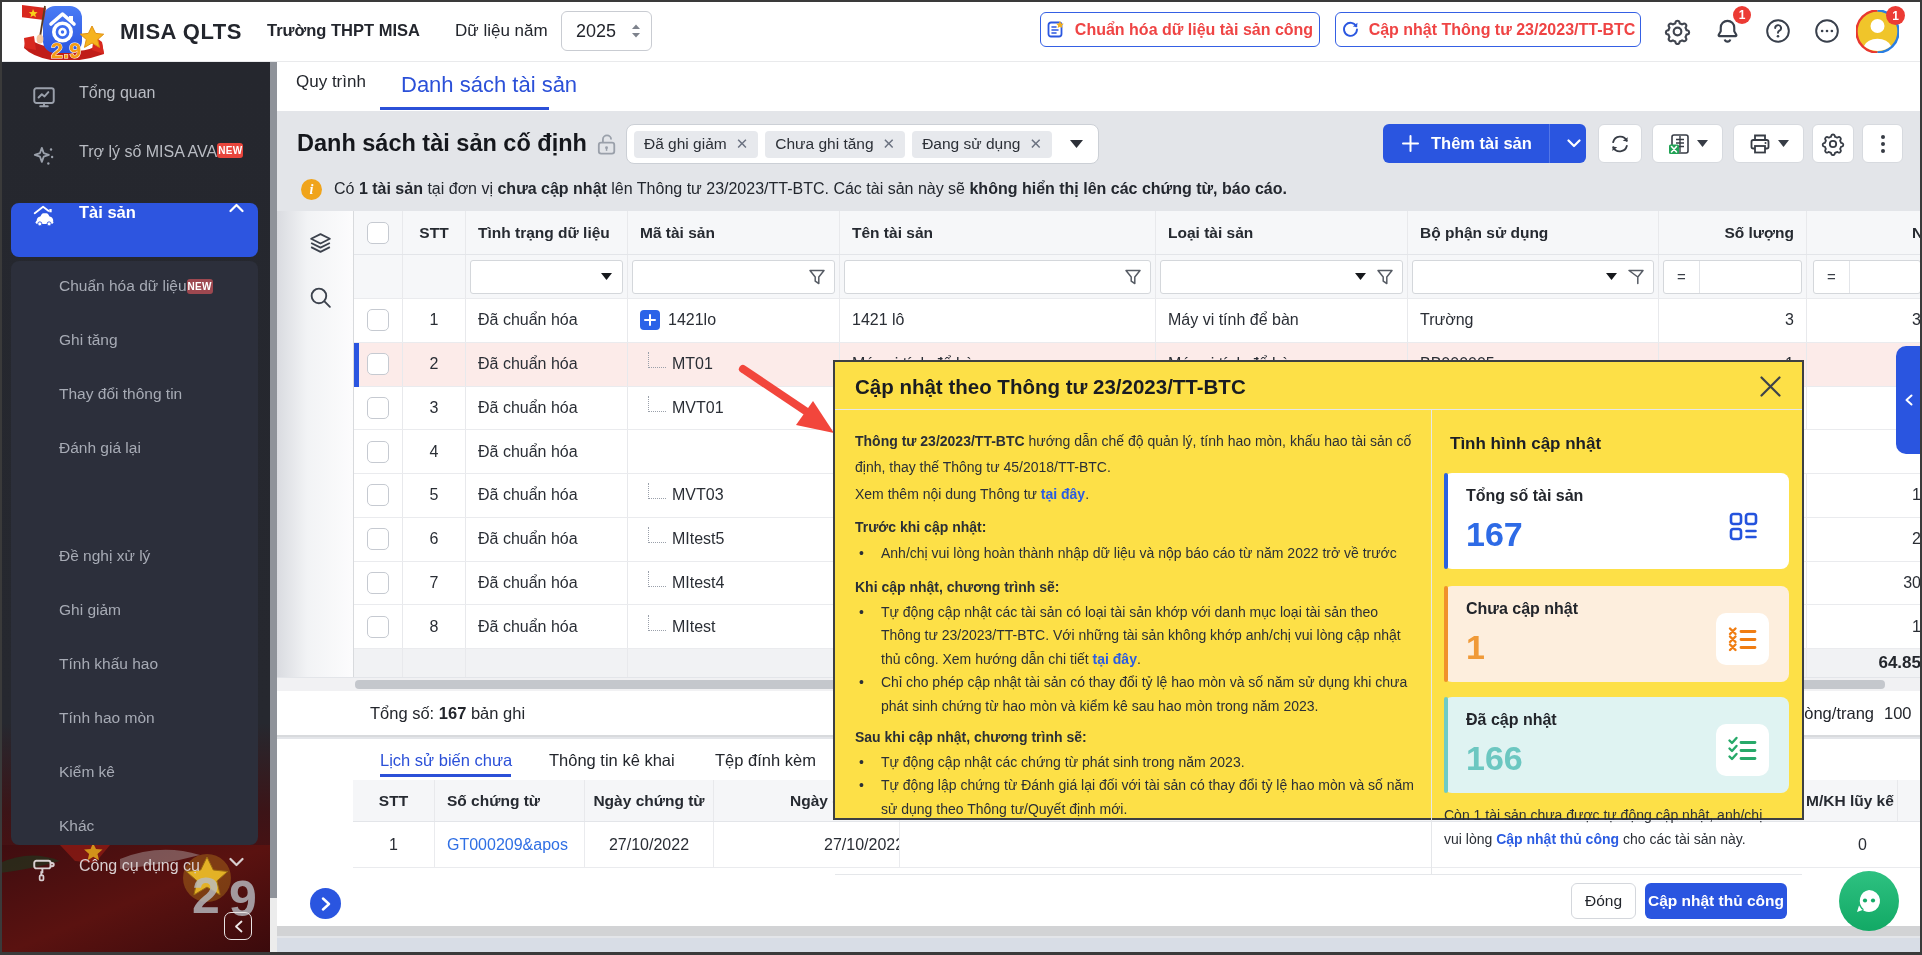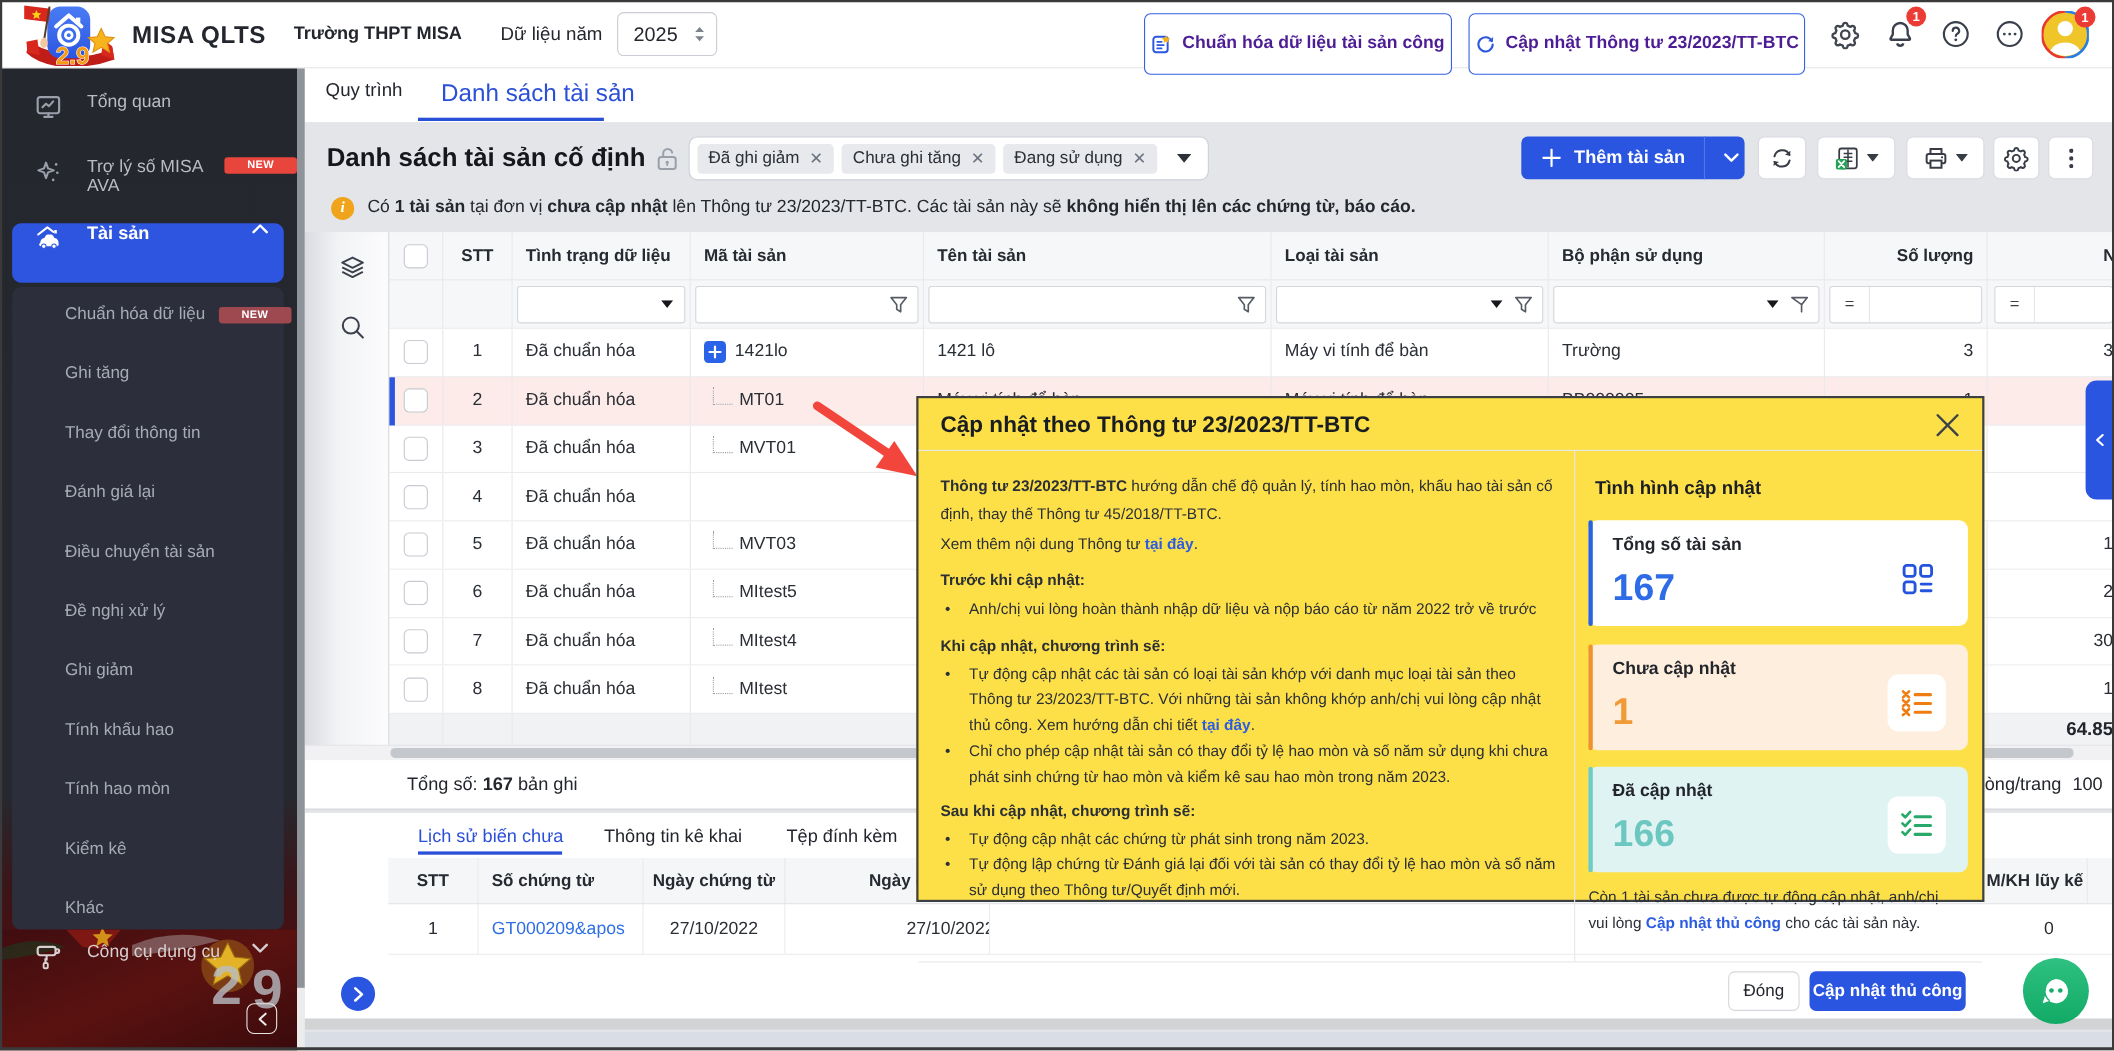--- a/index.html
+++ b/index.html
@@ -3,29 +3,29 @@
 <meta charset="utf-8">
 <style>
 *{margin:0;padding:0;box-sizing:border-box}
 html,body{width:1922px;height:955px;overflow:hidden}
 body{font-family:"Liberation Sans",sans-serif;background:#e3e5e9;position:relative}
 .abs{position:absolute}
 .b{font-weight:bold}
 svg{display:block}
 
 #header{position:absolute;left:0;top:0;width:1922px;height:62px;background:#fff;border-bottom:1px solid #e9eaec;z-index:20}
-.hbtn{position:absolute;top:12px;height:56px;border:1.5px solid #3560e4;border-radius:6px;color:#4c1d95;font-size:16px;font-weight:bold;display:flex;align-items:center;justify-content:center;gap:9px;background:#fff}
+.hbtn{position:absolute;top:12px;height:35px;border:1.5px solid #3560e4;border-radius:6px;color:#ef4444;font-size:16px;font-weight:bold;display:flex;align-items:center;justify-content:center;gap:9px;background:#fff}
 .topicon{position:absolute;top:19px;color:#40454f}
 
 #sidebar{position:absolute;left:0;top:62px;width:270px;height:893px;background:linear-gradient(180deg,#25272e 0%,#26282f 74%,#3c1417 84%,#4a1012 90%,#43090c 100%);overflow:hidden;z-index:5}
 .sitem{position:absolute;left:0;width:270px;height:54px;display:flex;align-items:flex-start;color:#b9bcc3;font-size:16px}
 .sitem .ic{width:26px;margin-left:31px;margin-right:22px;display:flex;justify-content:center}
 #submenu{position:absolute;left:11px;top:199px;width:247px;height:584px;background:#2c2f3b;border-radius:8px}
 .sub{position:absolute;left:59px;height:54px;display:flex;align-items:center;color:#a7abb5;font-size:15.5px}
-.newbadge{font-size:10px;font-weight:bold;color:#fff;background:#e8453c;border-radius:3px;padding:2px 21px;margin-left:12px;letter-spacing:.3px}
+.newbadge{font-size:10px;font-weight:bold;color:#fff;background:#e8453c;border-radius:3px;padding:2px 1px;letter-spacing:.3px}
 
 #tabbar{position:absolute;left:277px;top:62px;width:1645px;height:49px;background:#fff;z-index:2}
 #vstrip{position:absolute;left:270px;top:62px;width:7px;height:893px;background:#ececec;z-index:6}
 #vthumb{position:absolute;left:270px;top:62px;width:7px;height:836px;background:#8f939a;z-index:7}
 
 .chip{height:27px;background:#e7e9ed;border-radius:4px;display:inline-flex;align-items:center;font-size:15.5px;color:#2b2f36;padding:0 10px;margin-right:7px}
 .chip .x{color:#6b7280;font-size:15px;margin-left:9px}
 
 .wbtn{position:absolute;top:124px;height:39px;background:#fff;border:1px solid #d7dadf;border-radius:6px;display:flex;align-items:center;justify-content:center;gap:6px}
 
@@ -195,21 +195,20 @@
       </svg>
   </div>
   <div id="submenu"></div>
   <div class="sub" style="top:197px">
       <span>Chuẩn hóa dữ liệu</span>
       <span class="newbadge" style="background:#9e4850">NEW</span>
     </div>
   <div class="sub" style="top:251px">Ghi tăng</div>
   <div class="sub" style="top:305px">Thay đổi thông tin</div>
   <div class="sub" style="top:359px">Đánh giá lại</div>
-  <div class="sub" style="top:413px">Điều chuyển tài sản</div>
   <div class="sub" style="top:467px">Đề nghị xử lý</div>
   <div class="sub" style="top:521px">Ghi giảm</div>
   <div class="sub" style="top:575px">Tính khấu hao</div>
   <div class="sub" style="top:629px">Tính hao mòn</div>
   <div class="sub" style="top:683px">Kiểm kê</div>
   <div class="sub" style="top:737px">Khác</div>
 
   <svg class="abs" style="left:0;top:783px" width="270" height="110" viewBox="0 0 270 110">
     <rect width="270" height="110" fill="url(#rg1)"></rect>
     <defs>

